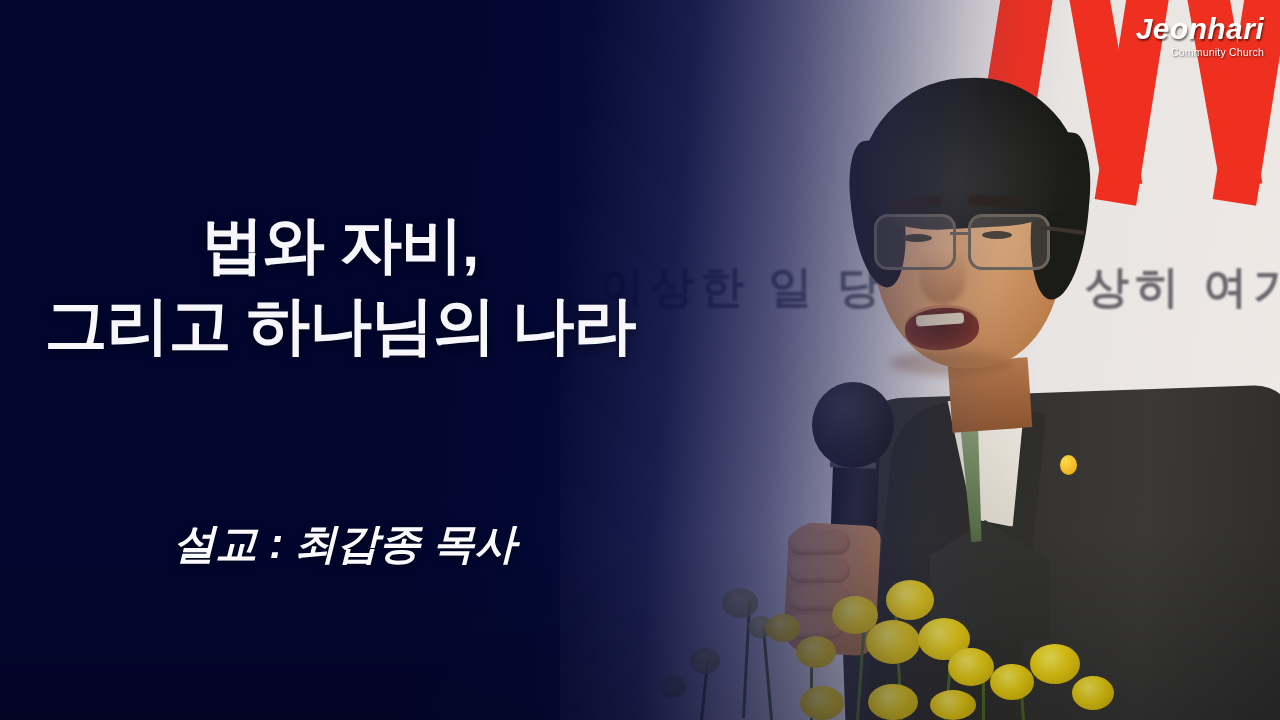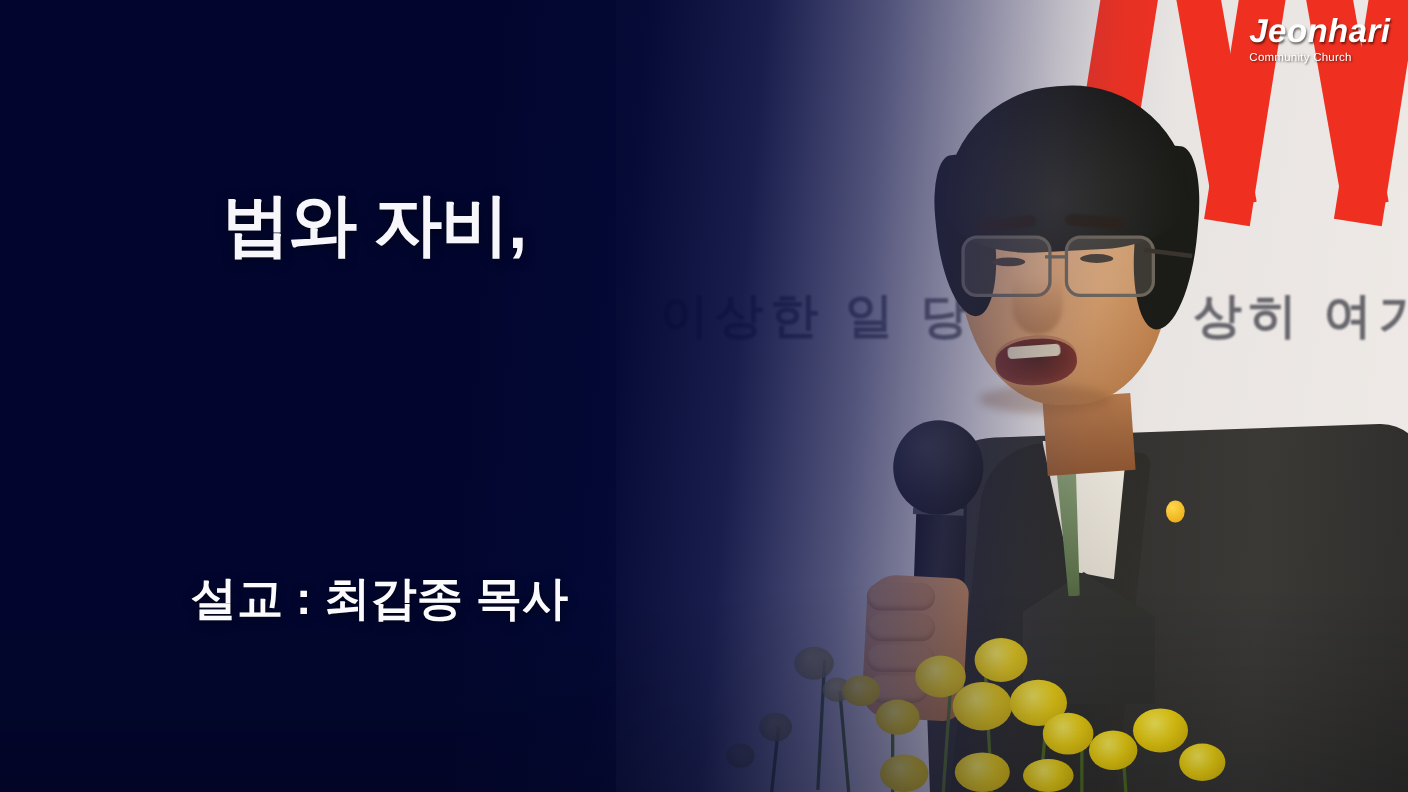--- a/index.html
+++ b/index.html
@@ -334,41 +334,44 @@
     left: 0;
     width: 680px;
     text-align: center;
     color: #f7f7fb;
     font-size: 62px;
     font-weight: 700;
     letter-spacing: -1px;
     line-height: 1.18;
     text-shadow: 0 2px 10px rgba(0,0,0,.55);
     white-space: nowrap;
+    margin-top: 40px;
   }
   #title-line1 { top: 168px; }
   #title-line2 { top: 248px; font-size: 63px; }
 
   .subtitle {
     position: absolute;
     left: 0;
     width: 690px;
     text-align: center;
     color: #fbfbfe;
     font-weight: 700;
     text-shadow: 0 2px 9px rgba(0,0,0,.55);
     white-space: nowrap;
+    font-style: italic;
   }
   #subtitle-line1 { top: 516px; font-size: 42px; }
   #subtitle-line2 { top: 576px; font-size: 38px; }
 
   
   #logo {
     position: absolute;
     right: 16px; top: 14px;
+    text-align: right;
     line-height: 1;
     user-select: none;
   }
   #logo-name {
     display: block;
     font-size: 30px;
     font-weight: 700;
     font-style: italic;
     color: #ffffff;
     letter-spacing: .4px;
@@ -472,20 +475,21 @@
       <div class="bloom" style="left:868px; top:684px; width:50px; height:36px;"></div>
       <div class="bloom" style="left:930px; top:690px; width:46px; height:30px;"></div>
     </div>
   </div>
 
   <div id="overlay"></div>
   <div id="overlay-bottom"></div>
 
   <div id="text-layer">
     <div class="title" id="title-line1">법와 자비,</div>
+    <div class="title" id="title-line2">그리고 하나님의 나라</div>
 
     <div class="subtitle" id="subtitle-line1">설교 : 최갑종 목사</div>
   </div>
 
   <div id="logo">
     <span id="logo-name">Jeonhari</span>
     <span id="logo-tagline">Community Church</span>
   </div>
 
 </div>

